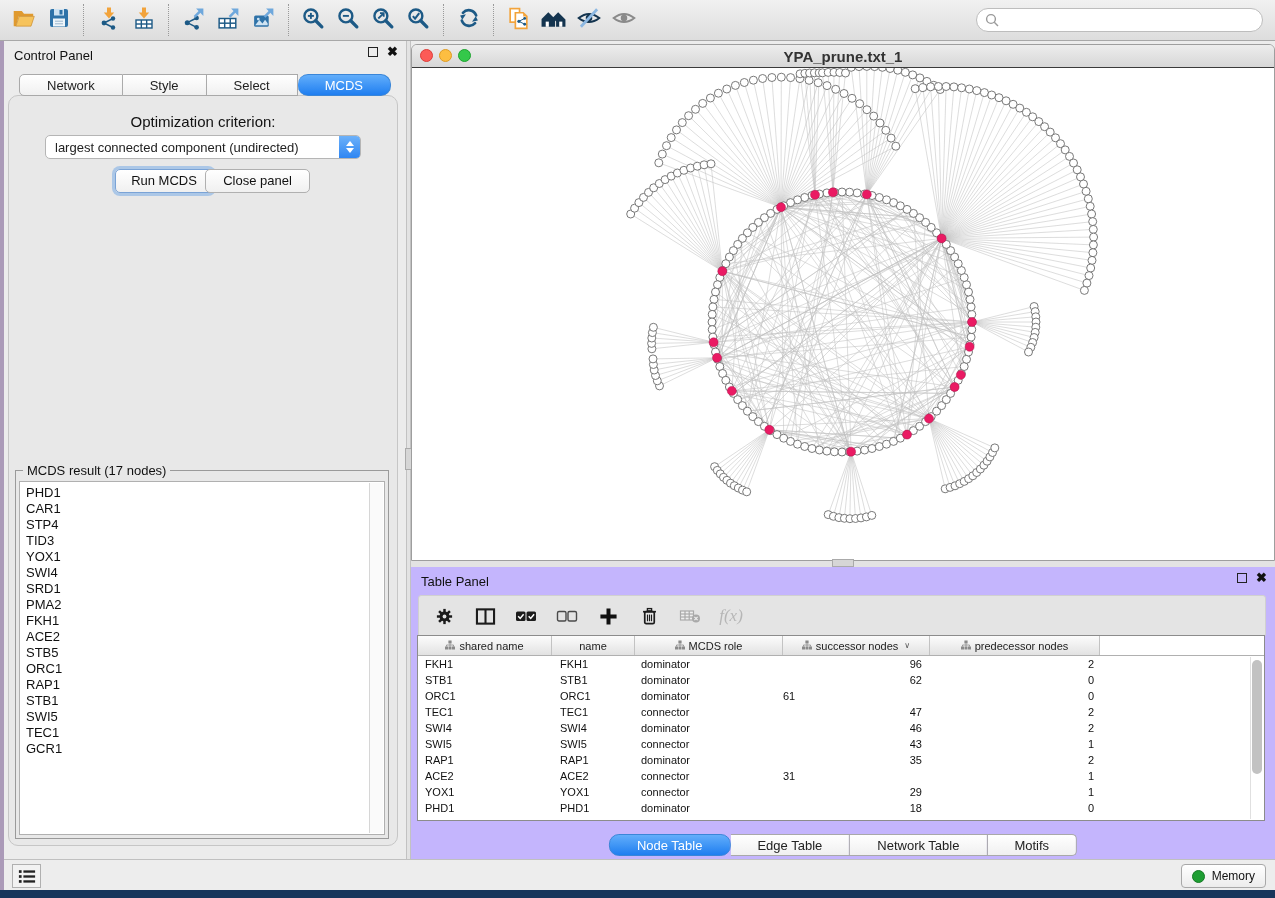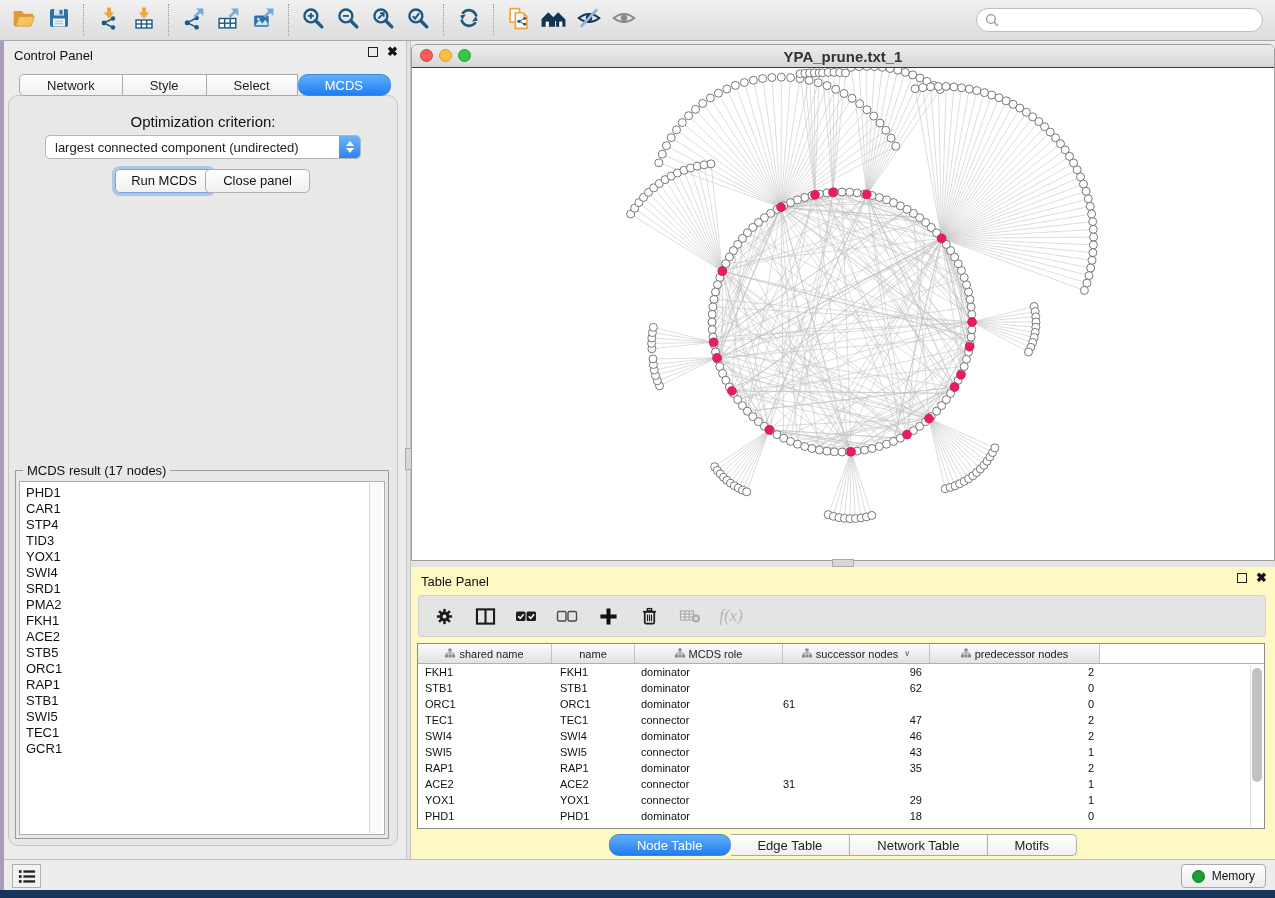--- a/index.html
+++ b/index.html
@@ -73,28 +73,28 @@
                  display:flex; align-items:center; justify-content:center; }
   #net-title{ font-size:15px; font-weight:600; color:#333; }
   .lights{ position:absolute; left:8px; top:4px; display:flex; gap:6px; }
   .light{ width:13px; height:13px; border-radius:50%; }
   .light.red{ background:#fc5b57; border:1px solid #dd3d39; }
   .light.yellow{ background:#fdbe41; border:1px solid #de9b23; }
   .light.green{ background:#34c84a; border:1px solid #1da32f; }
   #net-canvas{ position:absolute; top:22px; left:0; width:864px; height:495px; background:#fff; border-top:1px solid #3a3a3a; }
 
   
-  #table-panel{ position:absolute; left:411px; top:567px; width:864px; height:292px; background:#fef9c3; }
+  #table-panel{ position:absolute; left:411px; top:567px; width:864px; height:292px; background:#c4b5fd; }
   #tp-toolbar{ position:absolute; left:7px; top:28px; width:848px; height:42px; background:#e4e4e4;
                border:1px solid #d0d0d0; border-radius:3px; display:flex; align-items:center; padding-left:14px; gap:19px; }
   .tpt-btn{ width:22px; height:22px; display:flex; align-items:center; justify-content:center; }
   .tpt-btn.disabled{ opacity:.42; }
   .fx{ font-family:"Liberation Serif", serif; font-style:italic; font-size:17px; color:#777; }
 
-  #node-table{ position:absolute; left:6px; top:76px; width:848px; height:186px; background:#fff; border:1px solid #8c8c8c; }
+  #node-table{ position:absolute; left:6px; top:68px; width:848px; height:186px; background:#fff; border:1px solid #8c8c8c; }
   #nt-header{ display:flex; height:20px; border-bottom:1px solid #b0b0b0; font-size:11px; color:#222; }
   .hcell{ background:linear-gradient(#fcfcfc,#e2e2e2); border-right:1px solid #c3c3c3; display:flex;
           align-items:center; justify-content:center; gap:4px; overflow:hidden; white-space:nowrap; }
   .sortv{ font-size:8px; color:#555; margin-left:2px; }
   .trow{ display:flex; height:16px; font-size:11px; color:#111; align-items:center; }
   .tcell{ overflow:hidden; white-space:nowrap; }
   #nt-scroll{ position:absolute; top:21px; right:1px; bottom:1px; width:13px; background:#fff; border-left:1px solid #e0e0e0; }
   #nt-thumb{ position:absolute; top:3px; left:1px; width:10px; height:114px; background:#c2c2c2; border-radius:6px; }
 
   #tp-tabs{ position:absolute; top:267px; left:50%; transform:translateX(-50%); display:flex; }

